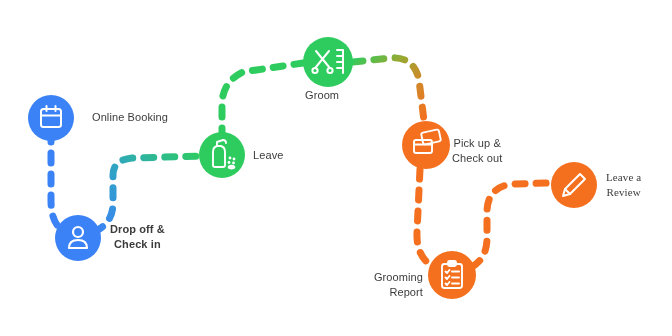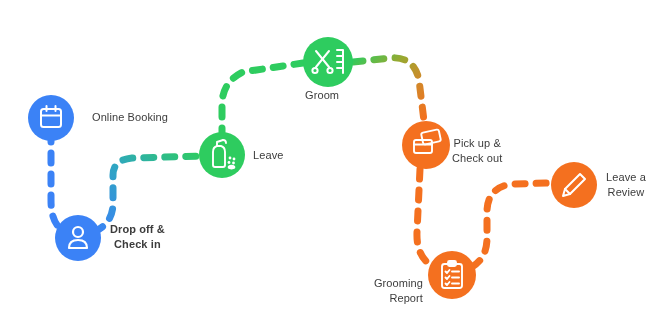--- a/index.html
+++ b/index.html
@@ -162,17 +162,17 @@
 <div class="node-label label-left" style="left:110px; top:222px;font-weight:bold;">Drop off &amp;
 Check in</div>
 
 <div class="node-label label-left" style="left:253px; top:148px;">Leave</div>
 
 <div class="node-label label-left" style="left:305px; top:88px;">Groom</div>
 
 <div class="node-label label-left" style="left:452px; top:136px;">Pick up &amp;
 Check out</div>
 
-<div class="node-label label-right" style="left:343px; top:276px; width:80px;">Grooming
+<div class="node-label label-right" style="left:343px; top:270px; width:80px;">Grooming
 Report</div>
 
-<div class="node-label label-left" style="left:606px; top:170px;">Leave a
+<div class="node-label label-left" style="left:606px; top:170px;font-family:Liberation Serif, serif;">Leave a
 Review</div>
 
 </body></html>

